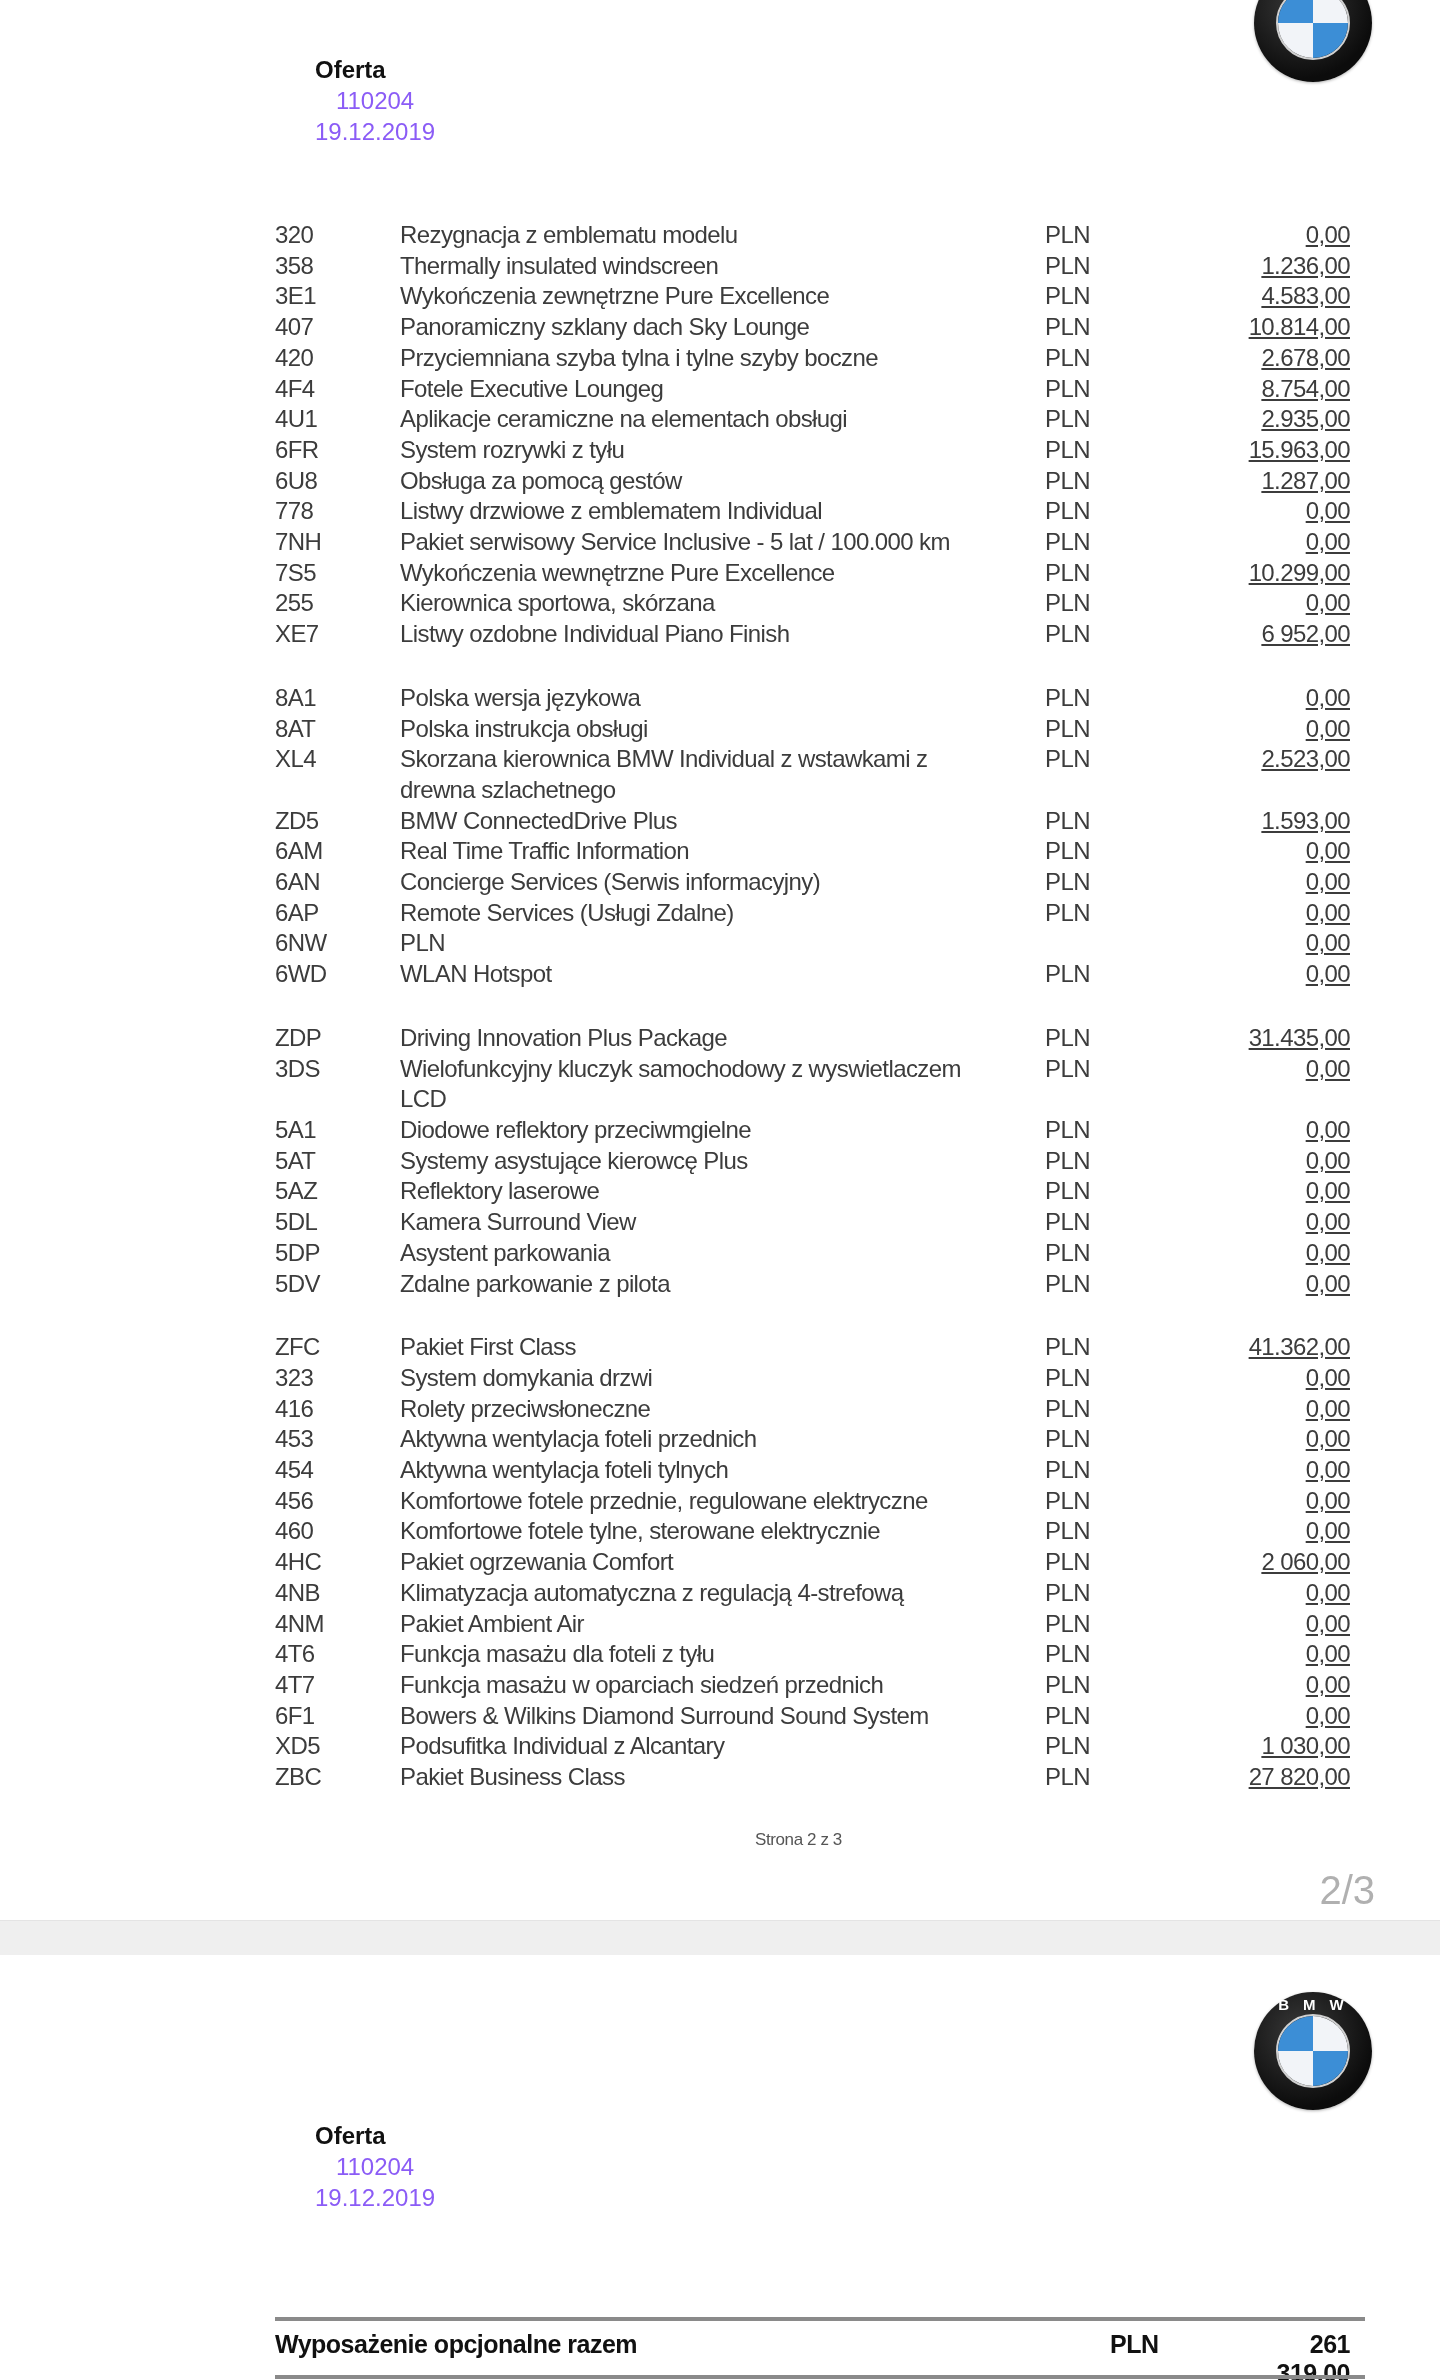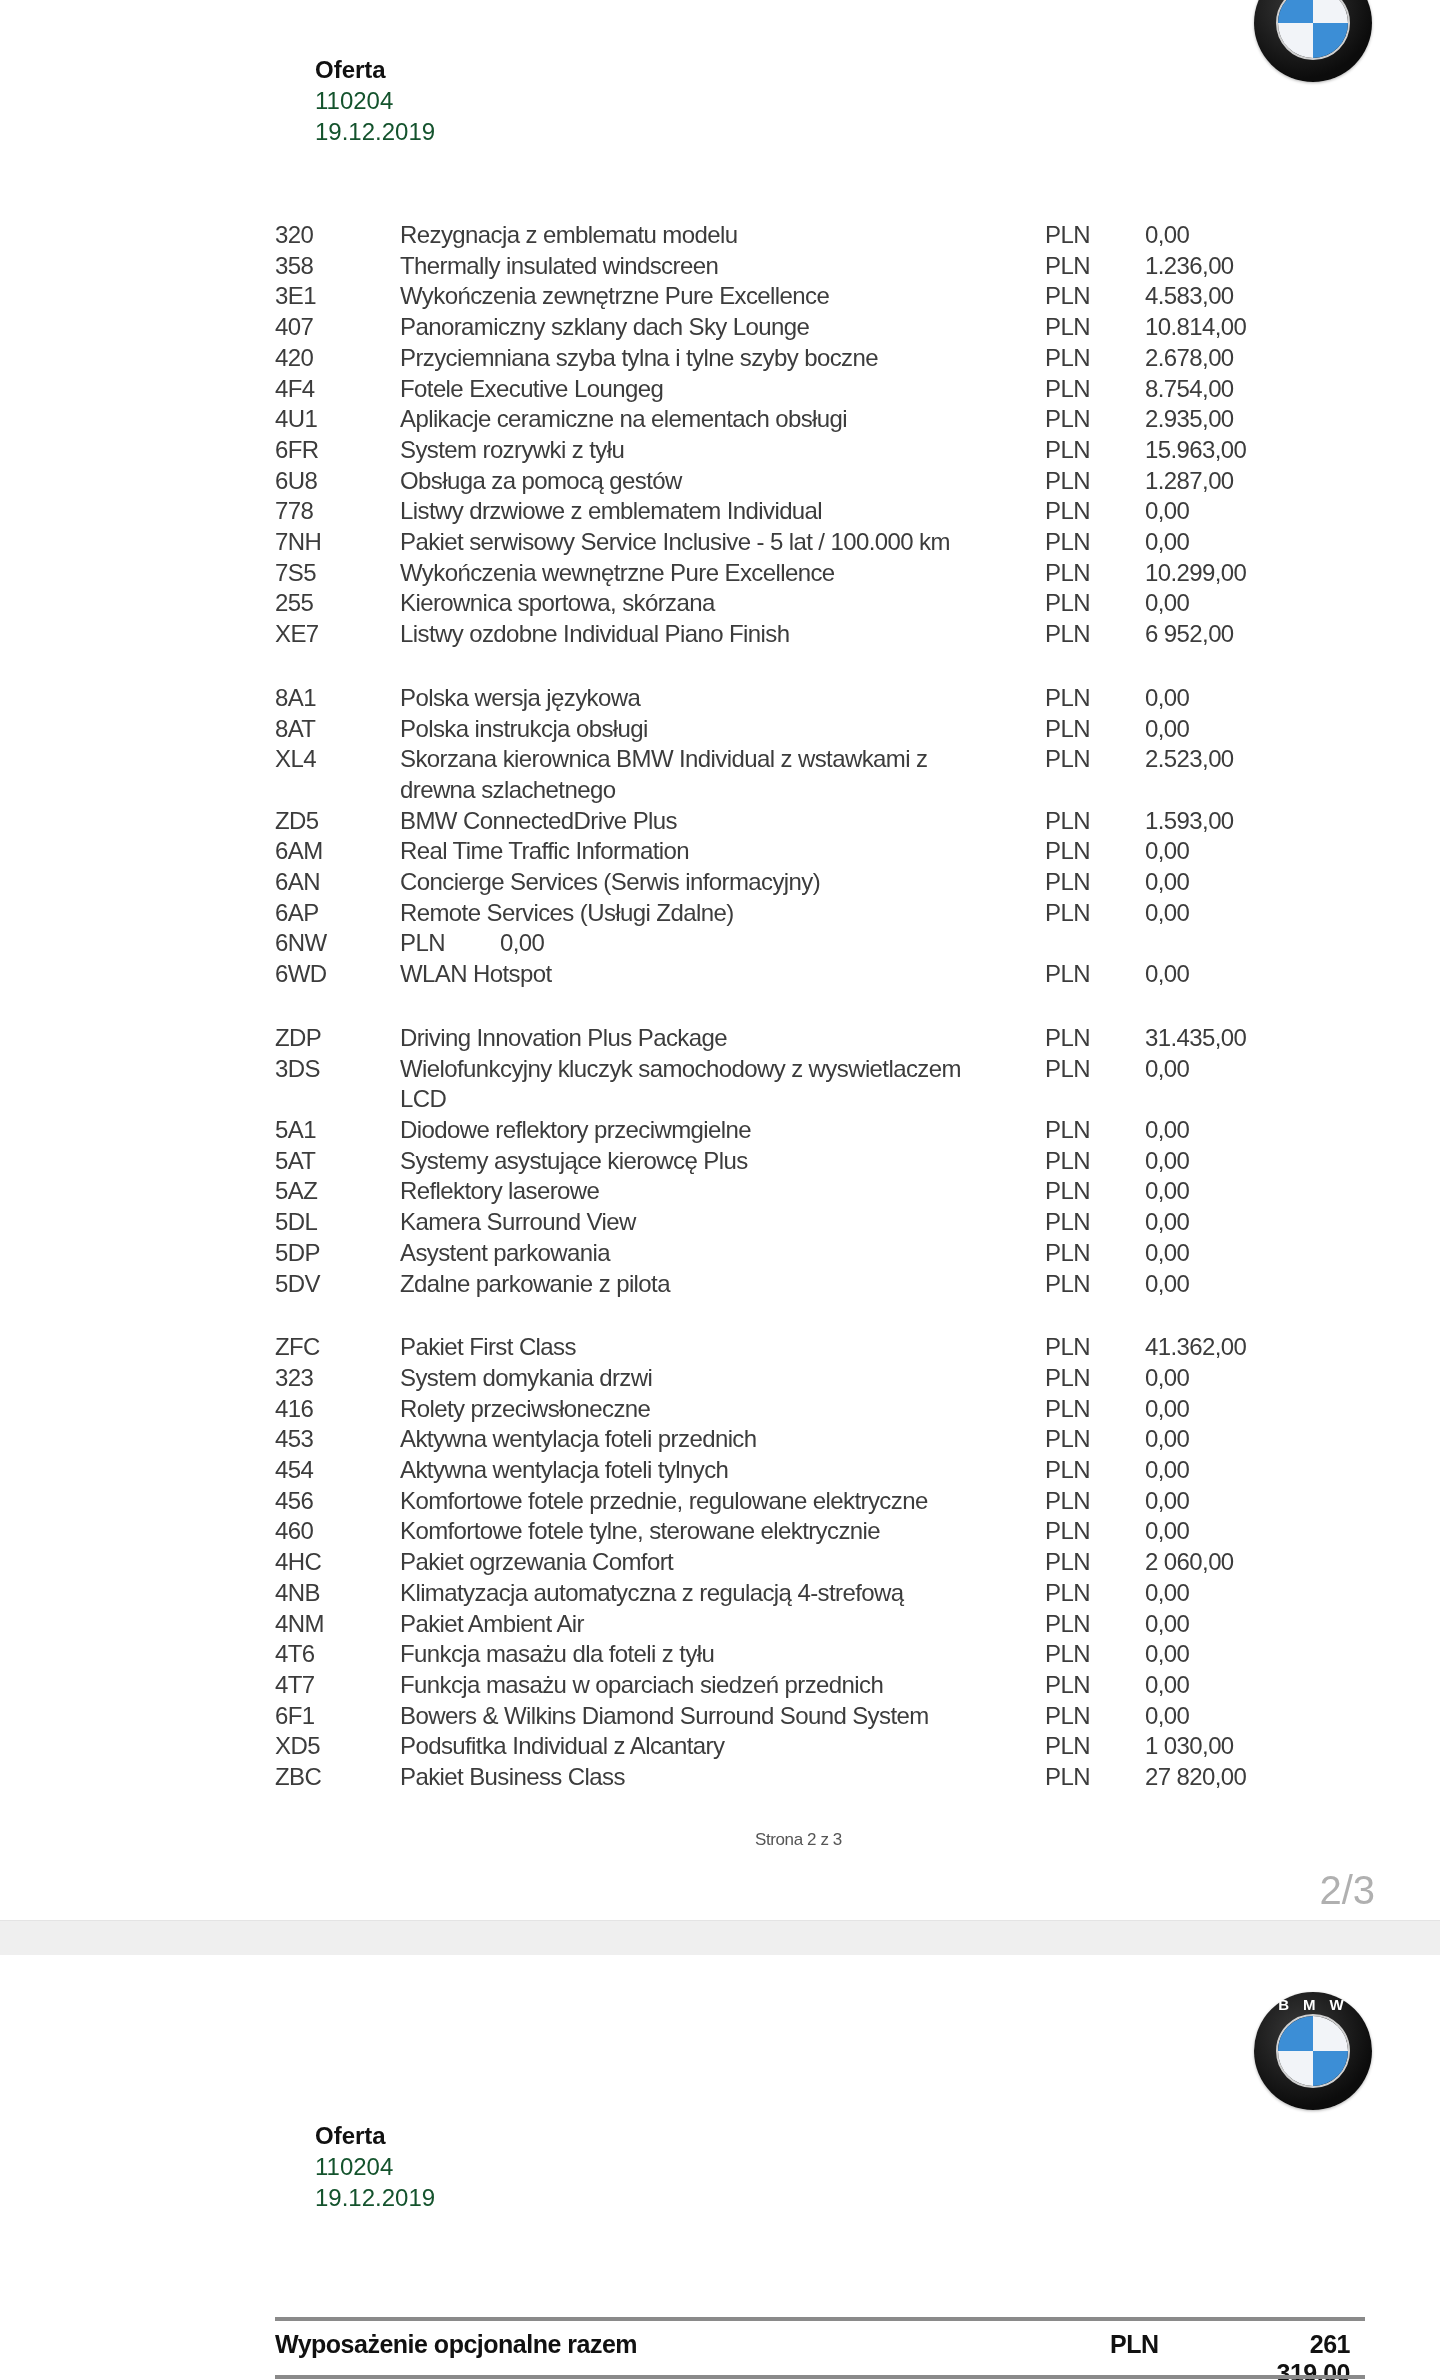--- a/index.html
+++ b/index.html
@@ -80,42 +80,42 @@
       position: absolute;
       left: 275px;
       font-size: 24px;
       line-height: 31px;
       margin-left: 40px;
     }
     .header .title {
       font-weight: bold;
       color: #111111;
     }
-    .header .meta { color: #14532d; }
+    .header .meta { color: #8b5cf6; text-align: center; }
     .header1 { top: 54px; }
     .header2 { top: 165px; }
 
     .items {
       position: absolute;
       left: 275px;
       top: 220px;
       width: 1075px;
     }
     .group { margin-bottom: 33px; }
     .row {
       display: flex;
       font-size: 24px;
       line-height: 30.7px;
       color: #3c3c3c;
       letter-spacing: -0.6px;
     }
     .row .code { width: 125px; flex: none; }
     .row .desc { width: 645px; flex: none; }
     .row .cur { width: 100px; flex: none; }
-    .row .price { flex: 1; text-align: left; }
+    .row .price { flex: 1; text-align: right; text-decoration: underline; }
 
     .page-footer {
       position: absolute;
       left: 755px;
       top: 1830px;
       font-size: 17px;
       color: #555555;
       letter-spacing: -0.4px;
     }
     .page-counter {

